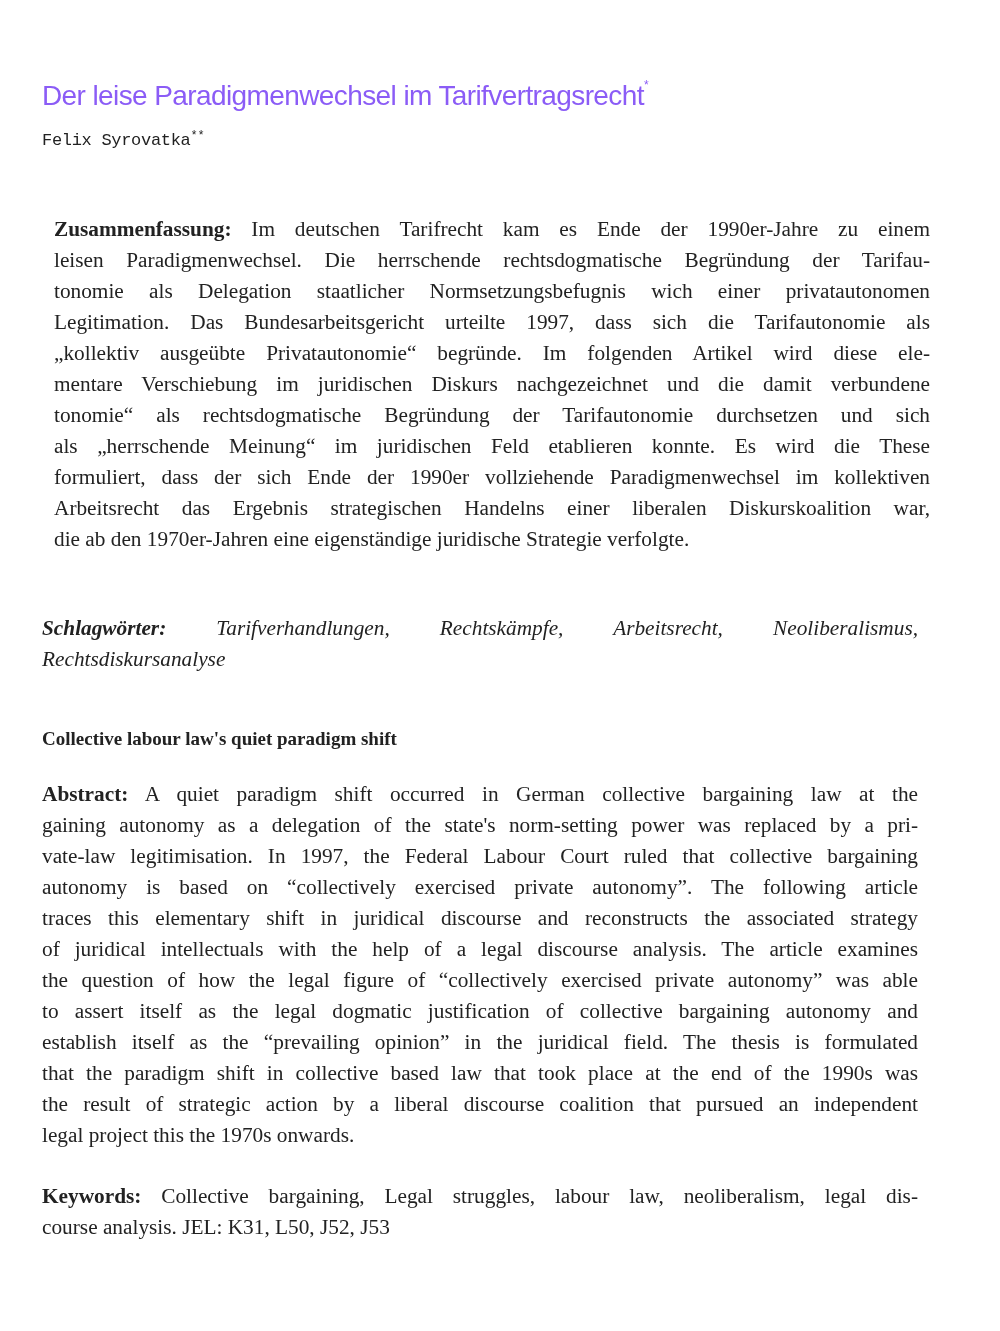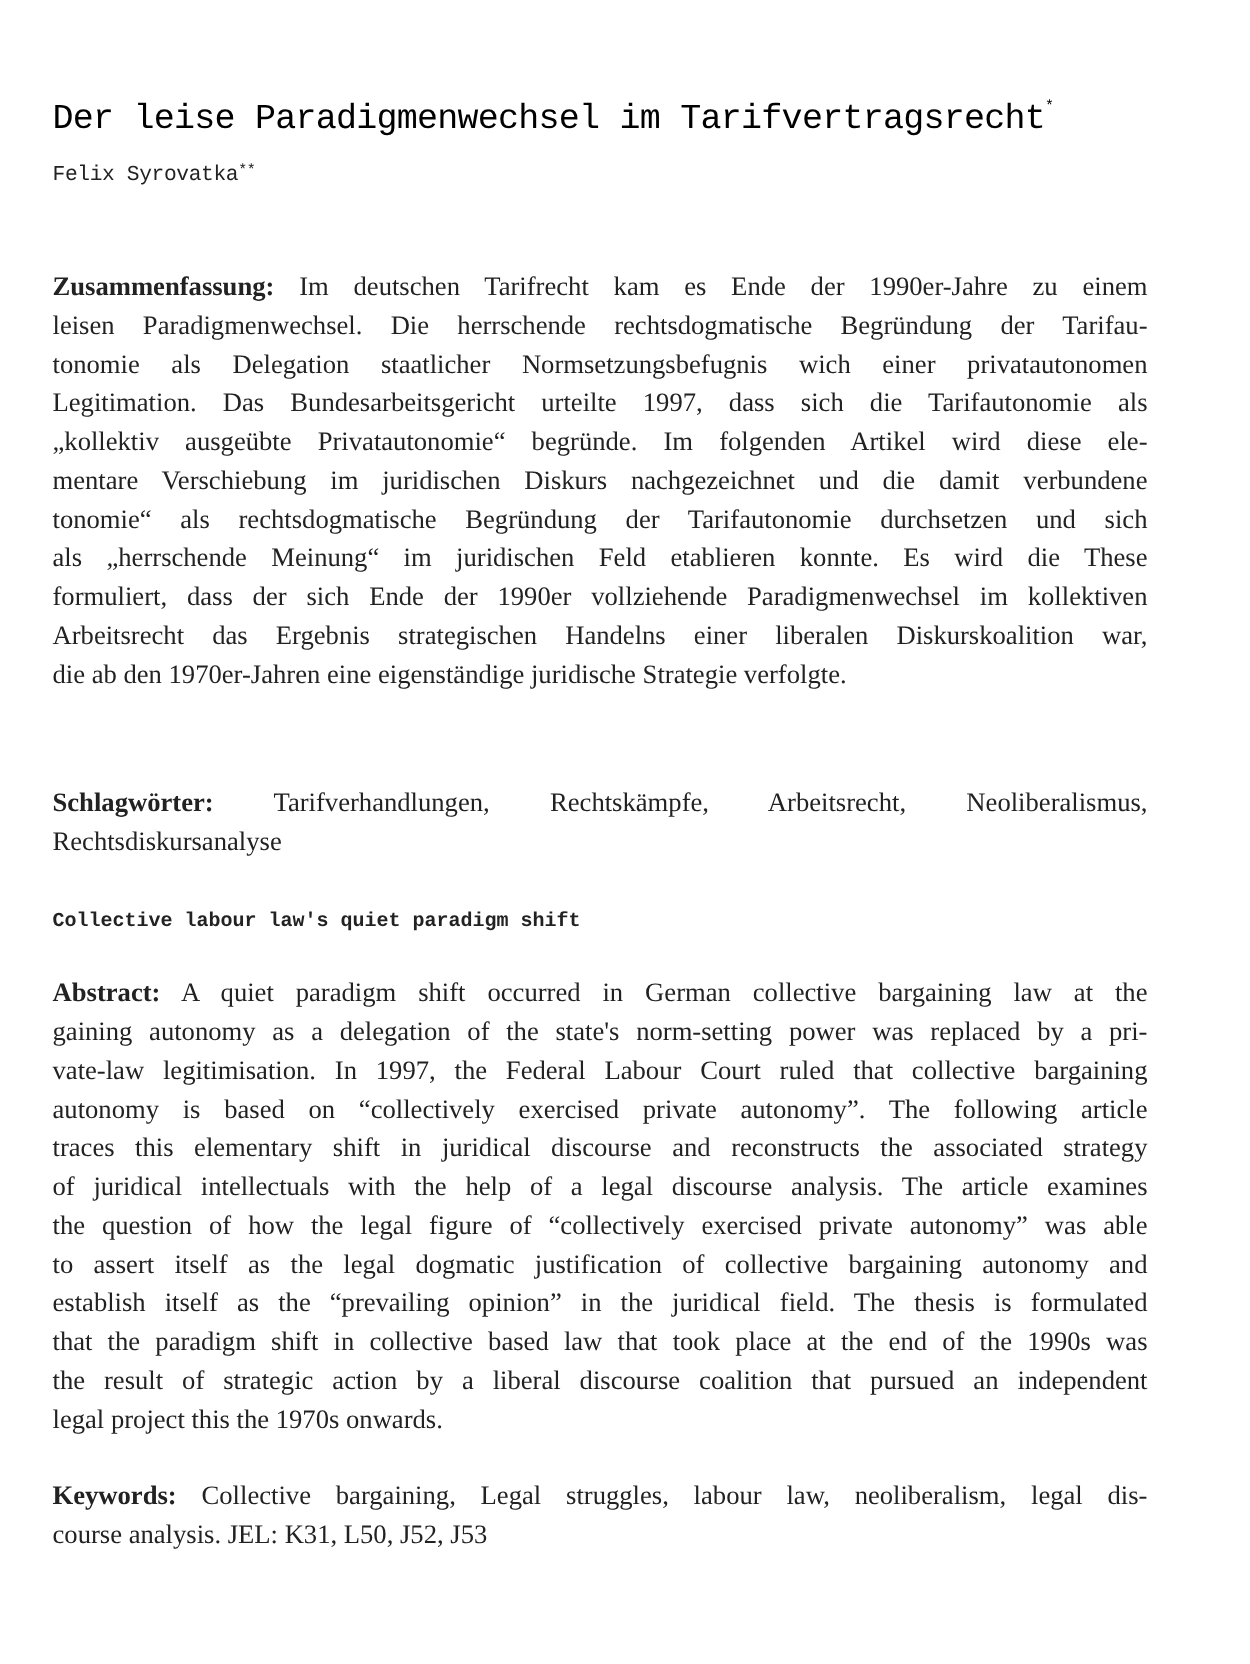--- a/index.html
+++ b/index.html
@@ -1,37 +1,37 @@
 <!DOCTYPE html>
 <html><head>
   <meta charset="utf-8">
   <style>
     html, body { margin: 0; padding: 0; background: #ffffff; }
     body { width: 1000px; height: 1331px; position: relative; overflow: hidden; color: #1f1f1f; }
     .page { position: absolute; left: 42px; top: 0; width: 876px; }
     .title {
       position: absolute; top: 80px; left: 0;
-      font-family: Liberation Mono, monospace; font-size: 28px; font-weight: normal;
-      letter-spacing: -0.6px; color: #000000; white-space: nowrap; margin: 0;
+      font-family: Liberation Sans, sans-serif; font-size: 28px; font-weight: normal;
+      letter-spacing: -0.6px; color: #8b5cf6; white-space: nowrap; margin: 0;
     }
     .title sup, .author sup { font-size: 12px; vertical-align: top; position: relative; top: -2px; }
     .author {
       position: absolute; top: 131px; left: 0;
       font-family: Liberation Mono, monospace; font-size: 17px; color: #222; letter-spacing: -0.3px; white-space: nowrap;
     }
     .body {
       font-family: "Liberation Serif", "DejaVu Serif", serif; font-size: 21.3px; line-height: 31px;
       text-align: justify; color: #222; margin: 0; hyphens: manual;
     }
     .body b { font-weight: bold; }
-    .abstract-de { position: absolute; top: 214px; left: 0; width: 876px; }
-    .keywords-de { position: absolute; top: 627px; left: 0; width: 876px; }
+    .abstract-de { position: absolute; top: 214px; left: 12px; width: 876px; }
+    .keywords-de { position: absolute; top: 613px; left: 0; width: 876px; font-style: italic; }
     .en-title {
       position: absolute; top: 728px; left: 0;
-      font-family: Liberation Mono, monospace; font-size: 16px; font-weight: bold; color: #222; white-space: nowrap;
+      font-family: Liberation Serif, serif; font-size: 19px; font-weight: bold; color: #222; white-space: nowrap;
     }
     .abstract-en { position: absolute; top: 779px; left: 0; width: 876px; }
     .keywords-en { position: absolute; top: 1181px; left: 0; width: 876px; }
     .line { display: block; text-align: justify; text-align-last: justify; white-space: nowrap; }
     .line.last { text-align-last: left; }
     .line > span { white-space: normal; }
   </style>
 </head>
 <body>
 

